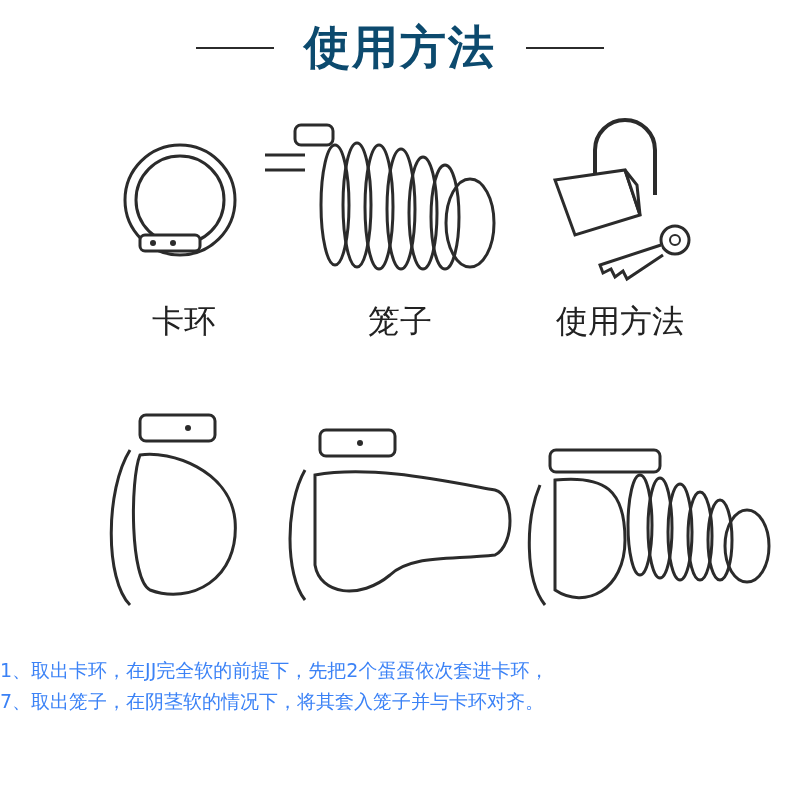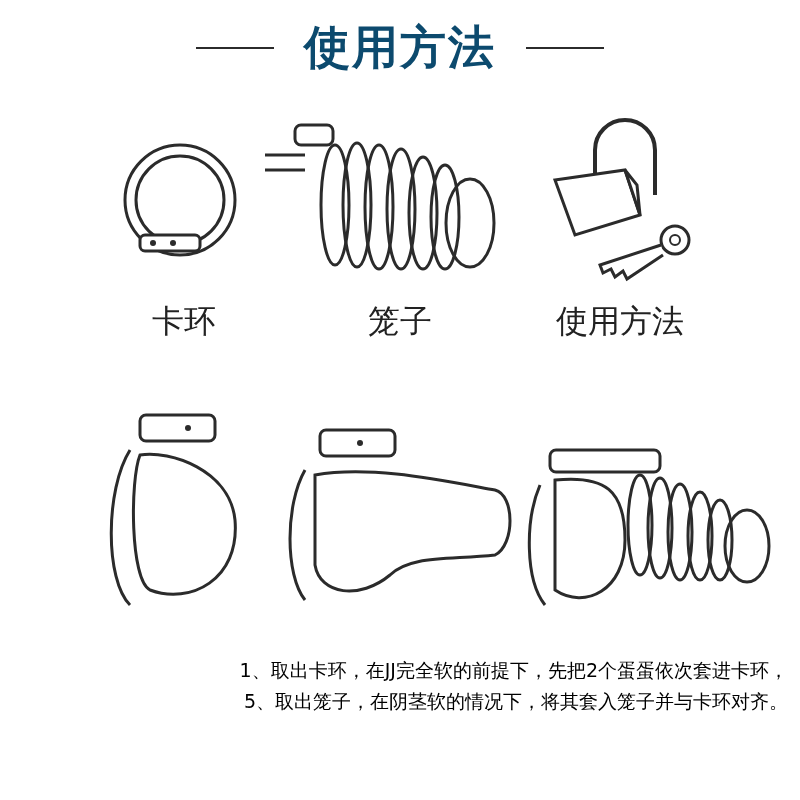--- a/index.html
+++ b/index.html
@@ -4,22 +4,22 @@
   <style>
     html, body { margin: 0; padding: 0; background: #ffffff; }
     body { width: 800px; height: 800px; position: relative; overflow: hidden;
            font-family: "DejaVu Sans", "Liberation Sans", sans-serif; color: #2b2b2b; }
     .title-row { position: absolute; top: 18px; left: 0; width: 800px; height: 60px;
                  display: flex; align-items: center; justify-content: center; }
     .title-line { width: 78px; height: 2px; background: #2b2b2b; }
     .title-text { font-size: 46px; font-weight: bold; margin: 0 30px; letter-spacing: 2px; color: #0c4a6e; }
     .illus { position: absolute; }
     .label { position: absolute; top: 300px; font-size: 32px; color: #222; text-align: center; width: 220px; }
-    .instructions { position: absolute; top: 655px; left: 0; width: 788px; text-align: right;
-                    font-size: 19px; line-height: 31px; color: #000000; }
+    .instructions { position: absolute; top: 655px; left: 0; width: 788px; text-align: left;
+                    font-size: 19px; line-height: 31px; color: #3b82f6; }
     .instructions p { margin: 0; }
     svg { overflow: visible; }
   </style>
 </head>
 <body>
 
 <div class="title-row">
   <div class="title-line"></div>
   <div class="title-text">使用方法</div>
   <div class="title-line"></div>
@@ -96,14 +96,14 @@
       <ellipse cx="155" cy="92" rx="12" ry="48"></ellipse>
       <ellipse cx="175" cy="96" rx="12" ry="44"></ellipse>
       <ellipse cx="195" cy="100" rx="12" ry="40"></ellipse>
       <ellipse cx="222" cy="106" rx="22" ry="36"></ellipse>
     </g>
   </svg>
 </div>
 
 <div class="instructions">
   <p>1、取出卡环，在JJ完全软的前提下，先把2个蛋蛋依次套进卡环，</p>
-  <p>5、取出笼子，在阴茎软的情况下，将其套入笼子并与卡环对齐。</p>
+  <p>7、取出笼子，在阴茎软的情况下，将其套入笼子并与卡环对齐。</p>
 </div>
 
 </body></html>

